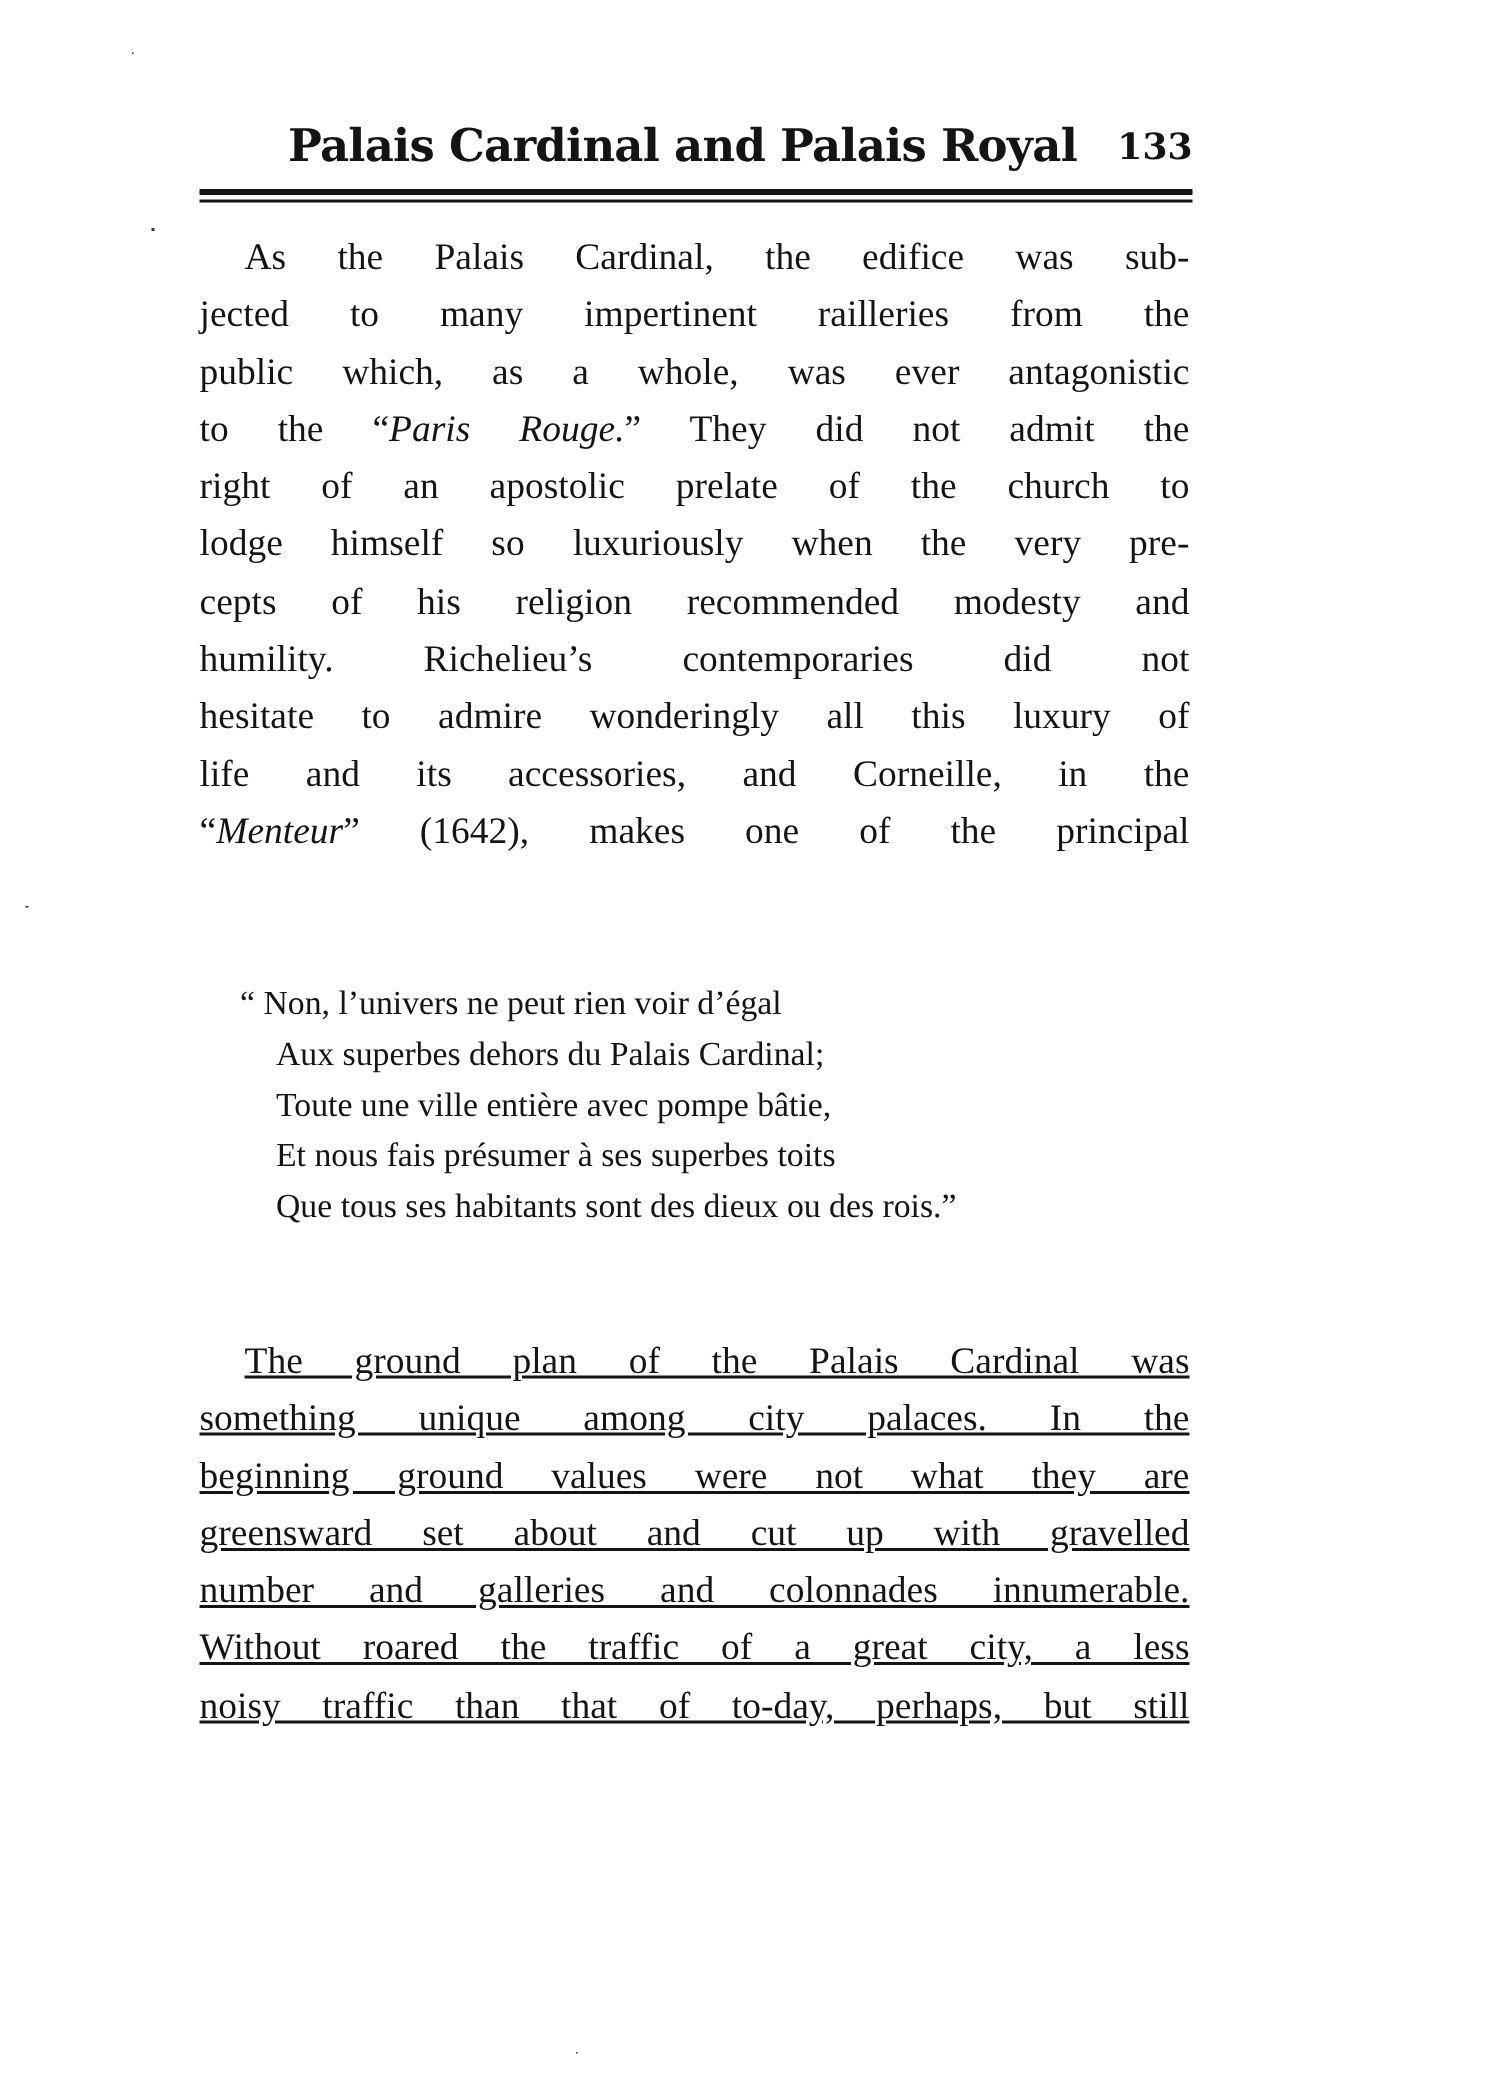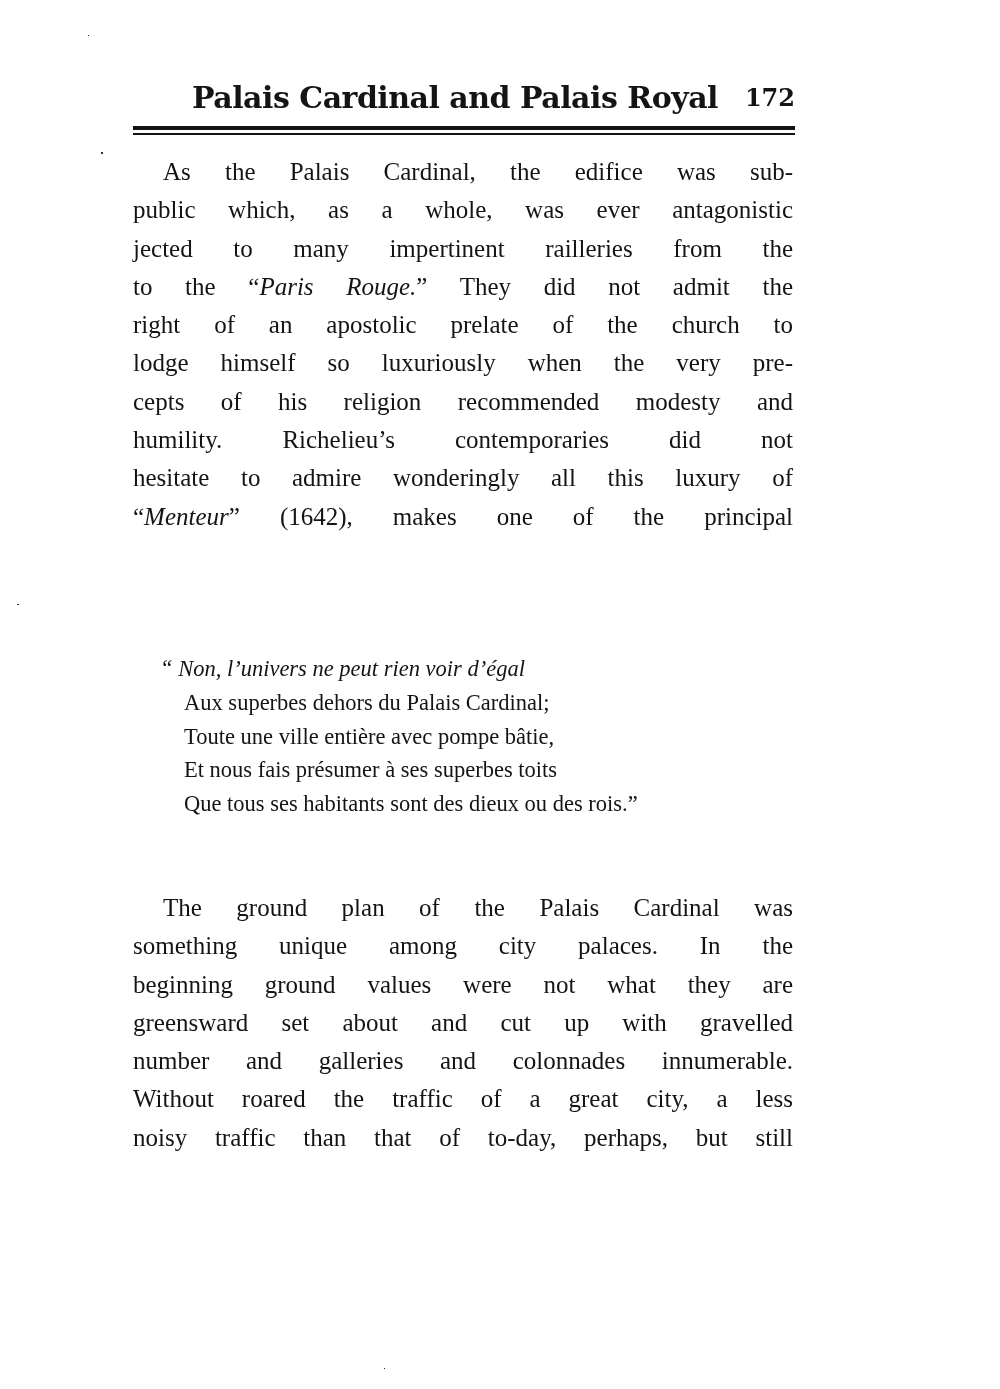--- a/index.html
+++ b/index.html
@@ -26,53 +26,54 @@
     .rule-thin  { position: absolute; left: 133px; top: 133px; width: 662px; height: 2px; background: #141414; }
 
     .para { position: absolute; left: 133px; width: 660px; }
     .line {
       height: 38.3px; line-height: 38.3px; font-size: 25px;
       text-align: justify; text-align-last: justify; white-space: nowrap;
     }
     .line.last { text-align-last: left; }
     .line.indent { padding-left: 30px; }
     .para1 { top: 153px; }
-    .para2 { top: 889px; }
+    .para2 { top: 889px; text-decoration: underline; }
 
     .verse { position: absolute; left: 160px; top: 652px; width: 620px; }
     .verse-line {
       height: 33.8px; line-height: 33.8px; font-size: 22.5px; white-space: nowrap;
       padding-left: 24px;
     }
-    .verse-line.first { padding-left: 0; font-style: italic; }
+    .verse-line.first { padding-left: 0; }
 
     .speck { position: absolute; width: 2px; height: 2px; background: #333; }
   </style>
 </head>
 <body>
 
 <div class="page">
 
   <div class="running-head">
     <span class="running-title">Palais Cardinal and Palais Royal</span>
-    <span class="page-number">172</span>
+    <span class="page-number">133</span>
   </div>
   <div class="rule-thick"></div>
   <div class="rule-thin"></div>
 
   <div class="para para1">
     <div class="line indent">As the Palais Cardinal, the edifice was sub-</div>
+    <div class="line">jected to many impertinent railleries from the</div>
     <div class="line">public which, as a whole, was ever antagonistic</div>
-    <div class="line">jected to many impertinent railleries from the</div>
     <div class="line rich">to the “<i>Paris Rouge.</i>”  They did not admit the</div>
     <div class="line">right of an apostolic prelate of the church to</div>
     <div class="line">lodge himself so luxuriously when the very pre-</div>
     <div class="line">cepts of his religion recommended modesty and</div>
     <div class="line">humility. Richelieu’s contemporaries did not</div>
     <div class="line">hesitate to admire wonderingly all this luxury of</div>
+    <div class="line">life and its accessories, and Corneille, in the</div>
     <div class="line rich">“<i>Menteur</i>” (1642), makes one of the principal</div>
   </div>
 
   <div class="verse">
     <div class="verse-line first">“ Non, l’univers ne peut rien voir d’égal</div>
     <div class="verse-line">Aux superbes dehors du Palais Cardinal;</div>
     <div class="verse-line">Toute une ville entière avec pompe bâtie,</div>
     <div class="verse-line">Et nous fais présumer à ses superbes toits</div>
     <div class="verse-line">Que tous ses habitants sont des dieux ou des rois.”</div>
   </div>

